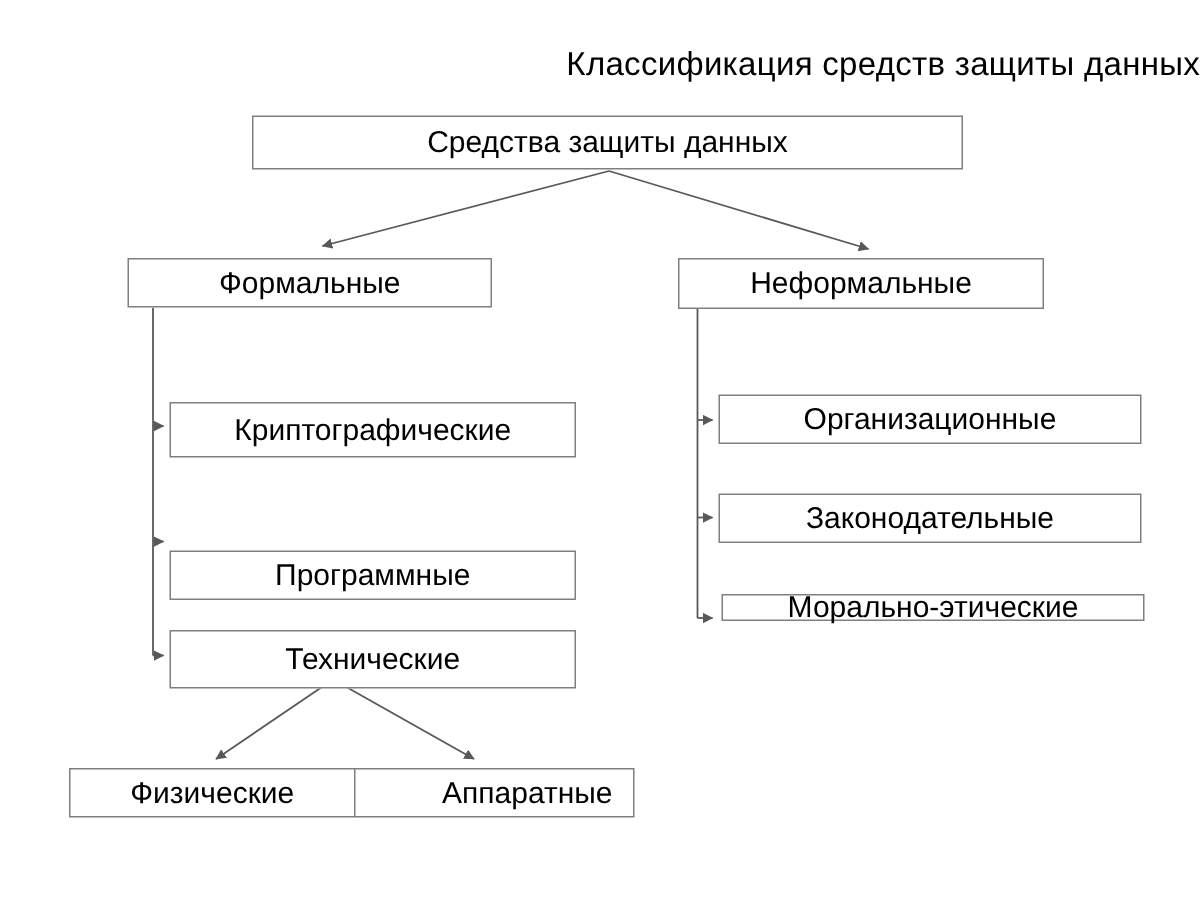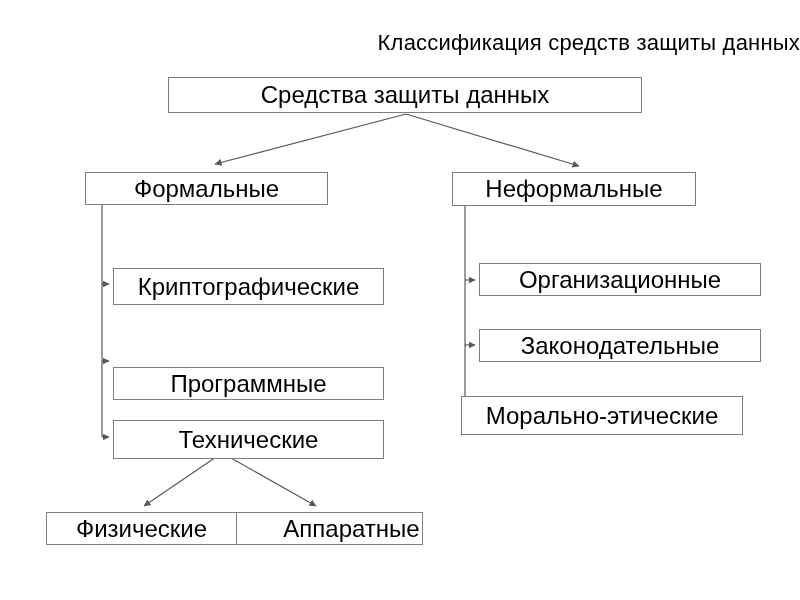--- a/index.html
+++ b/index.html
@@ -26,37 +26,37 @@
     color:var(--text);
     letter-spacing:0.2px;
   }
   .node{
     position:absolute;
     background:var(--bg);
     border:1px solid var(--border);
     display:flex;
     align-items:center;
     justify-content:center;
-    font-size:24px;
+    font-size:20px;
     line-height:1;
     white-space:nowrap;
     box-sizing:border-box;
   }
   
   #node-root          {left:168px; top:77px;  width:474px; height:36px;}
   #node-formal        {left:85px;  top:172px; width:243px; height:33px;}
   #node-informal      {left:452px; top:172px; width:244px; height:34px;}
   #node-crypto        {left:113px; top:268px; width:271px; height:37px;}
   #node-software      {left:113px; top:345px; width:271px; height:33px;margin-top:22px;}
   #node-technical     {left:113px; top:420px; width:271px; height:39px;}
   #node-physical      {left:46px;  top:512px; width:191px; height:33px;}
   #node-hardware      {left:236px; top:512px; width:187px; height:33px;padding-left:44px;}
   #node-organizational{left:479px; top:263px; width:282px; height:33px;}
   #node-legislative   {left:479px; top:329px; width:282px; height:33px;}
-  #node-moral         {left:461px; top:396px; width:282px; height:39px;}
+  #node-moral         {left:481px; top:396px; width:282px; height:18px;}
   svg.connectors{position:absolute;left:0;top:0;pointer-events:none;}
 </style>
 </head>
 <body>
 
 <div class="canvas">
 
   <div class="title">Классификация средств защиты данных</div>
 
   <svg class="connectors" width="800" height="600" viewBox="0 0 800 600" aria-hidden="true">

